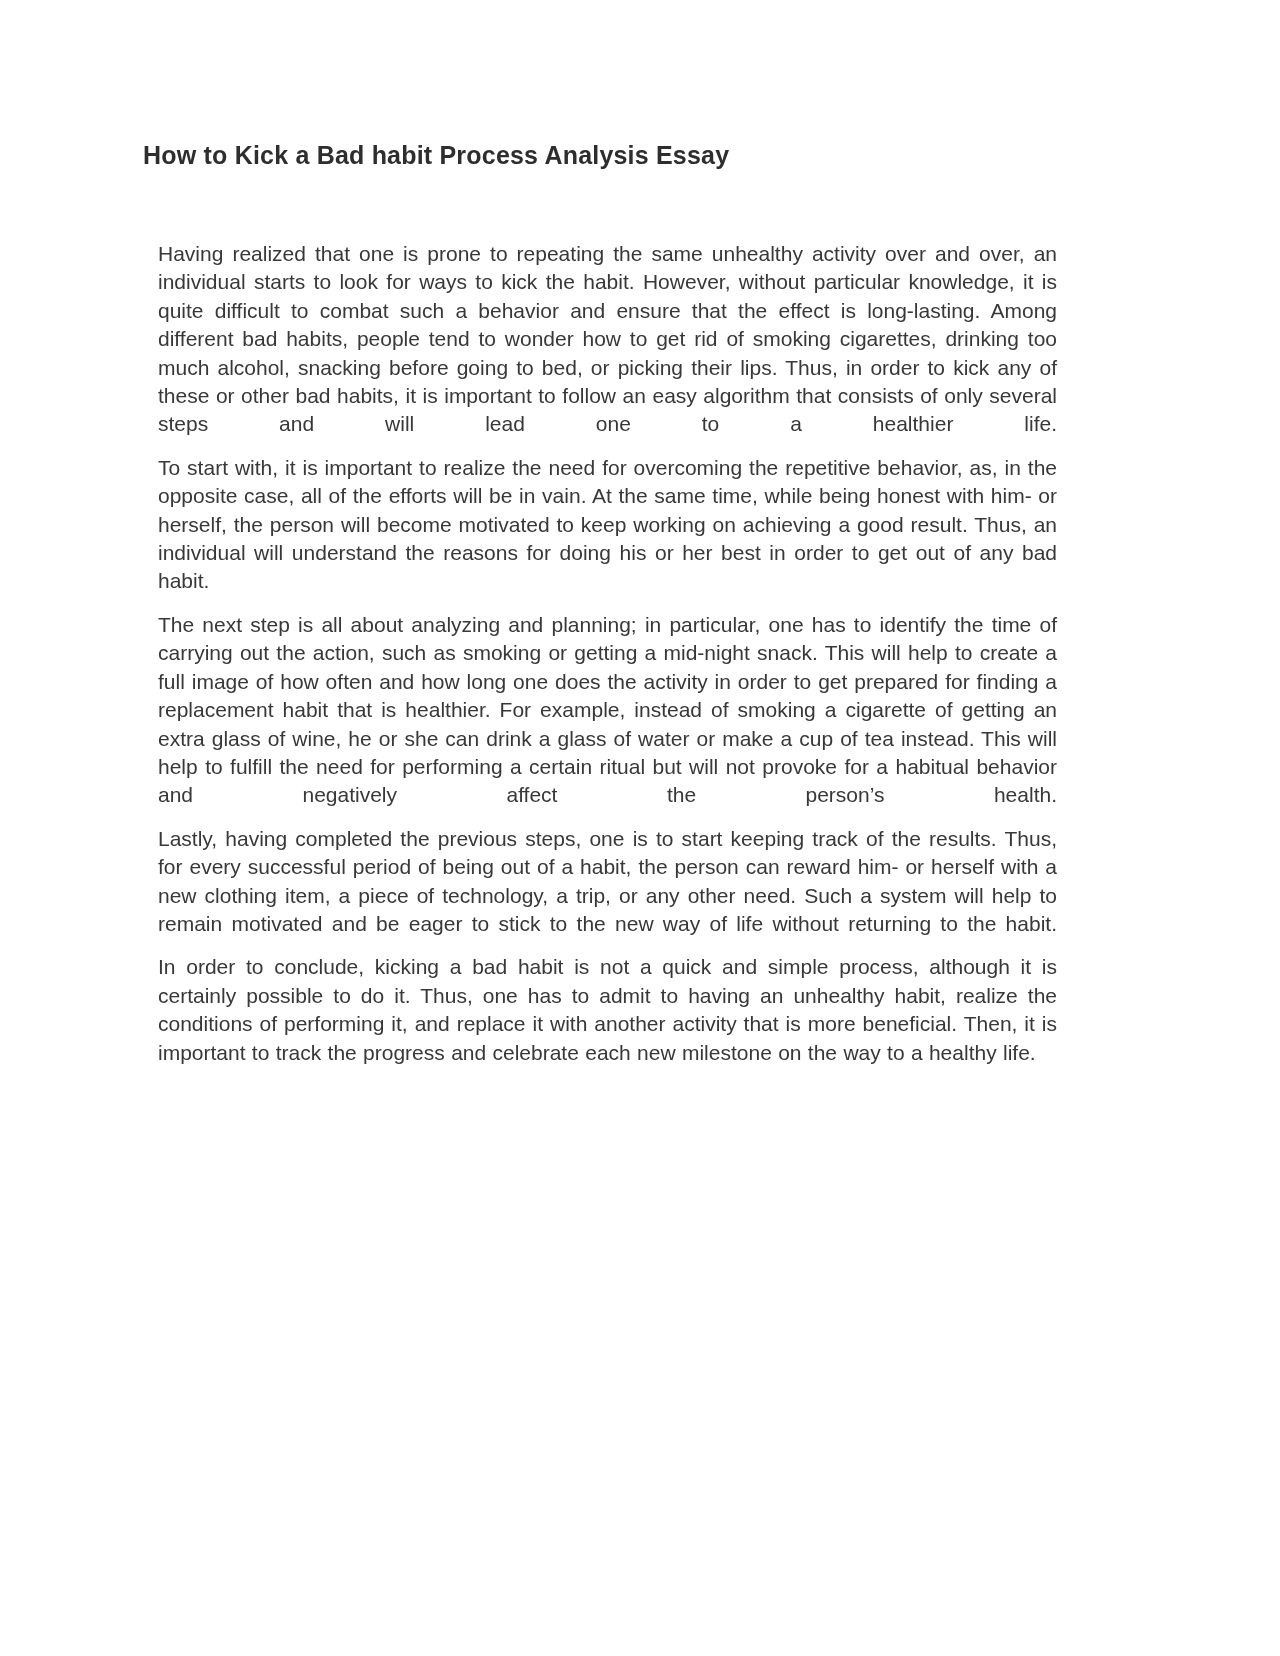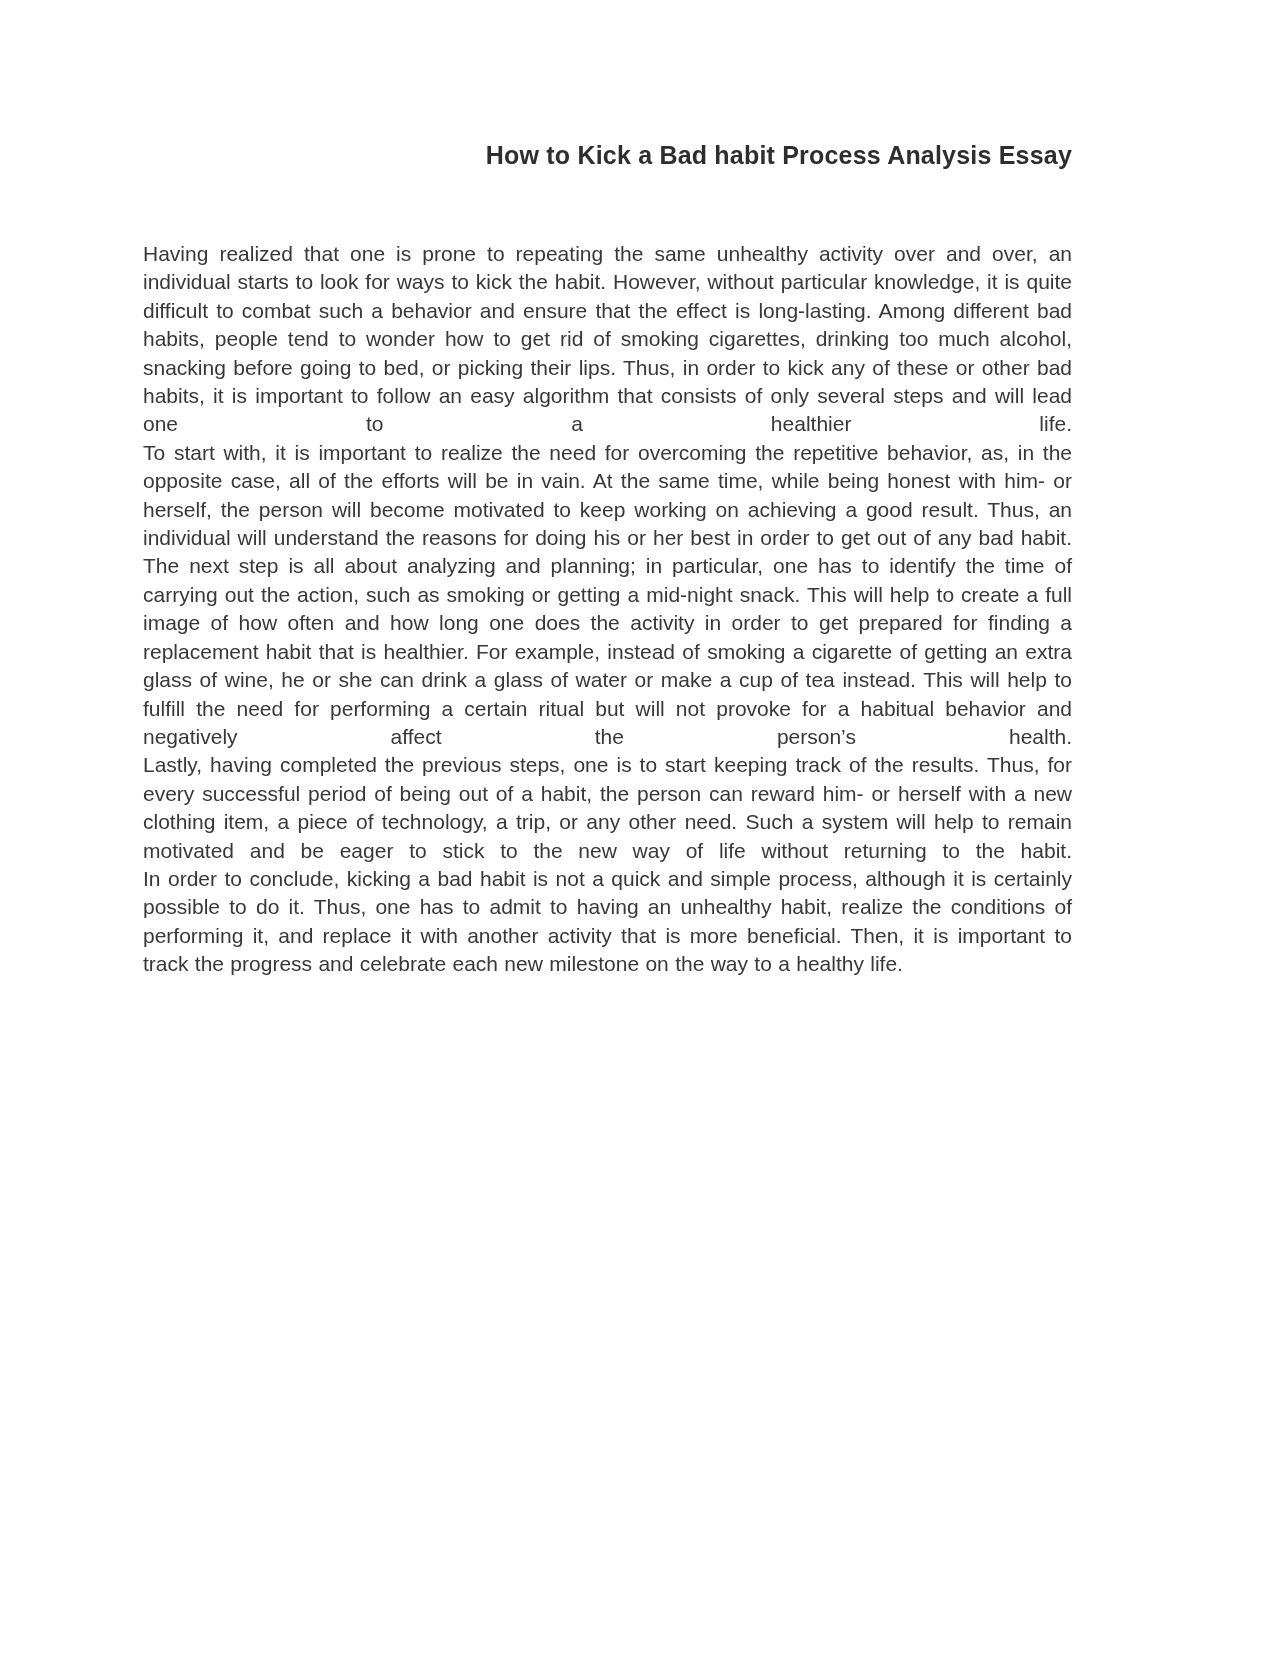--- a/index.html
+++ b/index.html
@@ -13,37 +13,37 @@
     color: #383838;
     overflow: hidden;
   }
   .content {
     position: absolute;
     left: 143px;
     top: 140px;
     width: 929px;
   }
   .essay-title {
-    text-align: right;
+    text-align: left;
     font-weight: bold;
     font-size: 25px;
     line-height: 30px;
     color: #2e2e2e;
     margin-bottom: 70px;
     letter-spacing: 0.2px;
   }
   .essay-body {
     font-size: 21px;
     line-height: 28.4px;
     word-spacing: 0.5px;
   }
   .para {
     text-align: justify;
     text-align-last: justify;
-    margin: 0;
+    margin: 15px;
   }
   .para.final {
     text-align-last: left;
   }
 </style>
 </head>
 <body>
 
 <div class="page">
   <div class="content">

